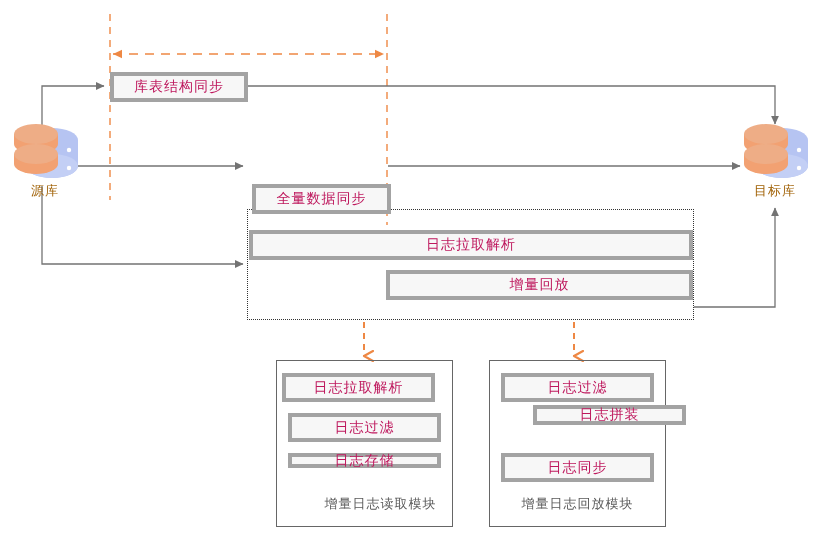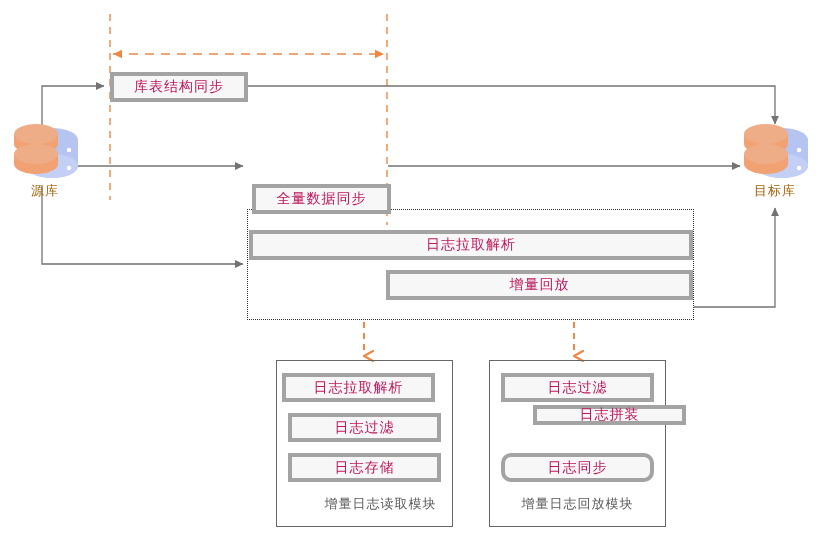--- a/index.html
+++ b/index.html
@@ -166,32 +166,32 @@
     <span>增量回放</span>
   </div>
 
   <div class="group-box" style="left:276px; top:360px; width:177px; height:167px;">
     <div class="node-box" style="left:5px; top:12px; width:153px; height:29px;">
       <span>日志拉取解析</span>
     </div>
     <div class="node-box" style="left:11px; top:52px; width:153px; height:29px;">
       <span>日志过滤</span>
     </div>
-    <div class="node-box" style="left:11px; top:92px; width:153px; height:29px;">
+    <div class="node-box" style="left:11px; top:92px; width:153px; height:15px;">
       <span>日志存储</span>
     </div>
     <div class="module-title" style="left:16px; top:134px;">增量日志读取模块</div>
   </div>
 
   <div class="group-box" style="left:489px; top:360px; width:177px; height:167px;">
     <div class="node-box" style="left:11px; top:12px; width:153px; height:29px;">
       <span>日志过滤</span>
     </div>
     <div class="node-box" style="left:11px; top:44px; width:153px; height:20px;margin-left:32px;">
       <span>日志拼装</span>
     </div>
-    <div class="node-box" style="left:11px; top:92px; width:153px; height:29px;border-radius:10px;">
+    <div class="node-box" style="left:11px; top:92px; width:153px; height:29px;">
       <span>日志同步</span>
     </div>
     <div class="module-title" style="left:0; top:134px;">增量日志回放模块</div>
   </div>
 
 </div>
 
 </body></html>

